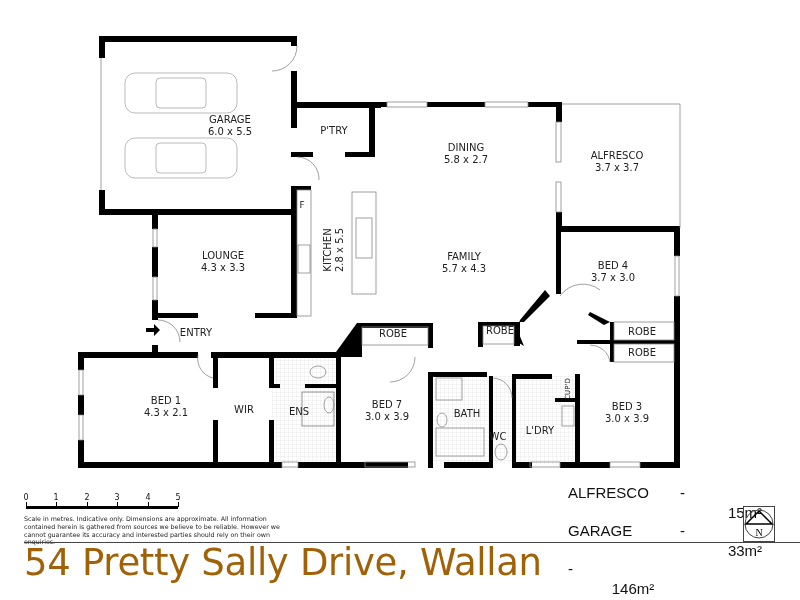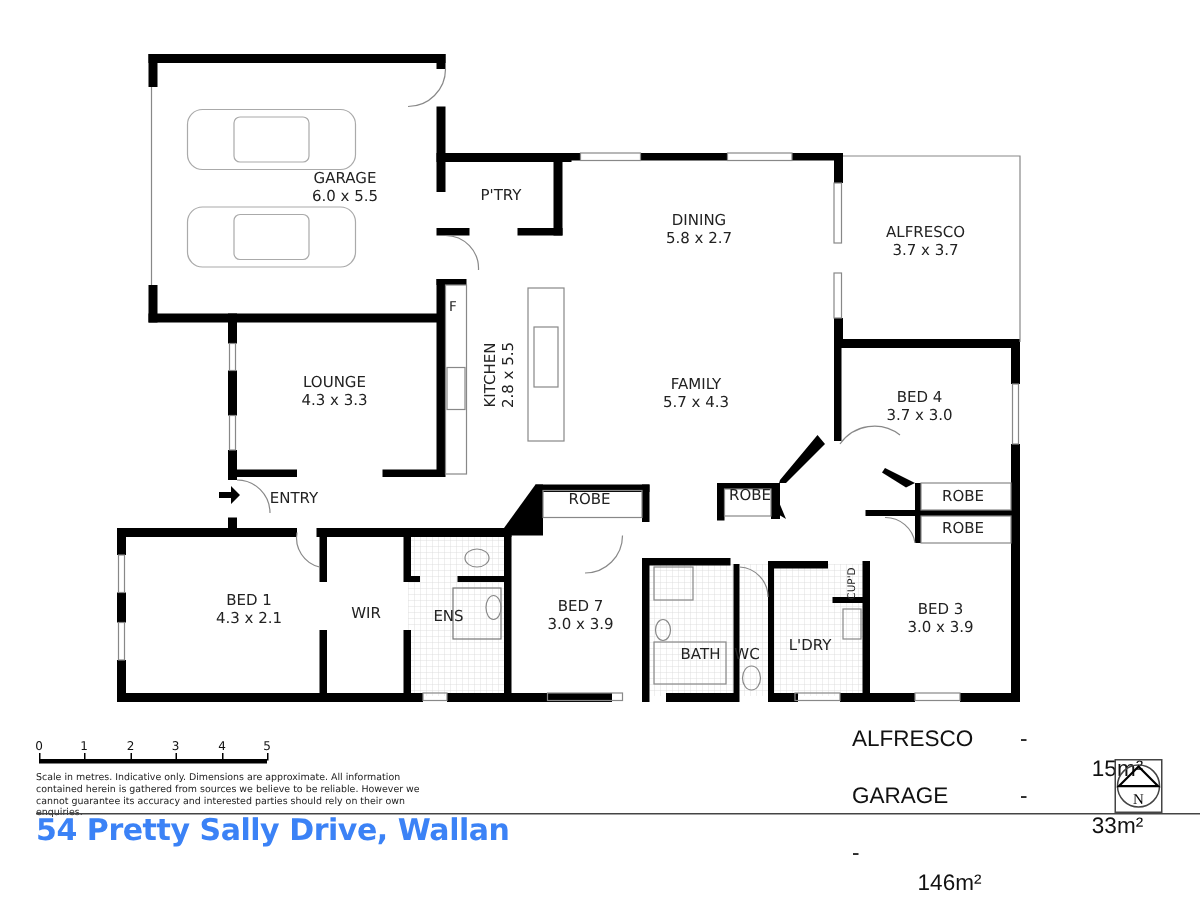--- a/index.html
+++ b/index.html
@@ -6,21 +6,21 @@
   body{width:800px;height:600px;position:relative;overflow:hidden;font-family:"DejaVu Sans","Liberation Sans",sans-serif;color:#111;}
   #plan{position:absolute;left:0;top:0;}
   .lbl{position:absolute;font-size:10px;text-align:center;line-height:12px;white-space:nowrap;transform:translate(-50%,-50%);color:#222;}
   .lbl.v{transform:translate(-50%,-50%) rotate(-90deg);}
   .scale{position:absolute;left:22px;top:493px;width:160px;height:20px;}
   .scale .bar{position:absolute;left:4px;top:13px;width:152px;height:3px;background:#000;}
   .tick{position:absolute;top:0;font-size:8px;transform:translateX(-50%);}
   .tickline{position:absolute;top:9px;width:1px;height:5px;background:#000;}
   .disclaimer{position:absolute;left:24px;top:515px;width:272px;font-size:6.3px;line-height:7.8px;color:#222;}
   .rule{position:absolute;left:24px;right:0;top:542px;height:1px;background:#444;}
-  .address{position:absolute;left:24px;top:541px;font-size:20px;font-family:"DejaVu Sans",sans-serif;letter-spacing:-0.3px;color:#3b82f6;font-weight:bold;}
+  .address{position:absolute;left:24px;top:541px;font-size:37px;font-family:"DejaVu Sans",sans-serif;letter-spacing:-0.3px;color:#a16207;}
   .areas{position:absolute;left:568px;top:484px;font-family:"Liberation Sans",sans-serif;font-size:15px;line-height:18px;}
   .arow{display:flex;}
   .arow .n{width:112px;}
   .arow .d{width:40px;}
   .arow .v{width:50px;text-align:center;margin-top:20px;}
   .compass{position:absolute;left:743px;top:506px;width:30px;height:34px;border:1px solid #444;}
 </style>
 </head>
 <body>
 
@@ -210,21 +210,21 @@
 <div class="lbl" style="left:244px;top:410px">
     <div>WIR</div>
   </div>
 <div class="lbl" style="left:299px;top:412px">
     <div>ENS</div>
   </div>
 <div class="lbl" style="left:387px;top:411px">
     <div>BED 7</div>
     <div>3.0 x 3.9</div>
   </div>
-<div class="lbl" style="left:467px;top:437px">
+<div class="lbl" style="left:467px;top:414px">
     <div>BATH</div>
   </div>
 <div class="lbl" style="left:498px;top:437px">
     <div>WC</div>
   </div>
 <div class="lbl" style="left:540px;top:431px">
     <div>L'DRY</div>
   </div>
 <div class="lbl" style="left:627px;top:413px">
     <div>BED 3</div>

